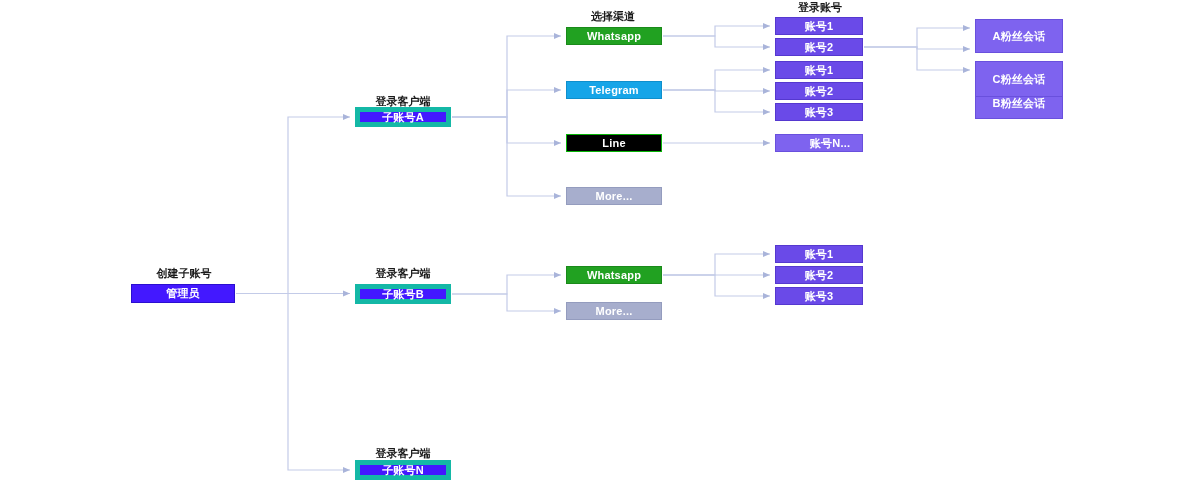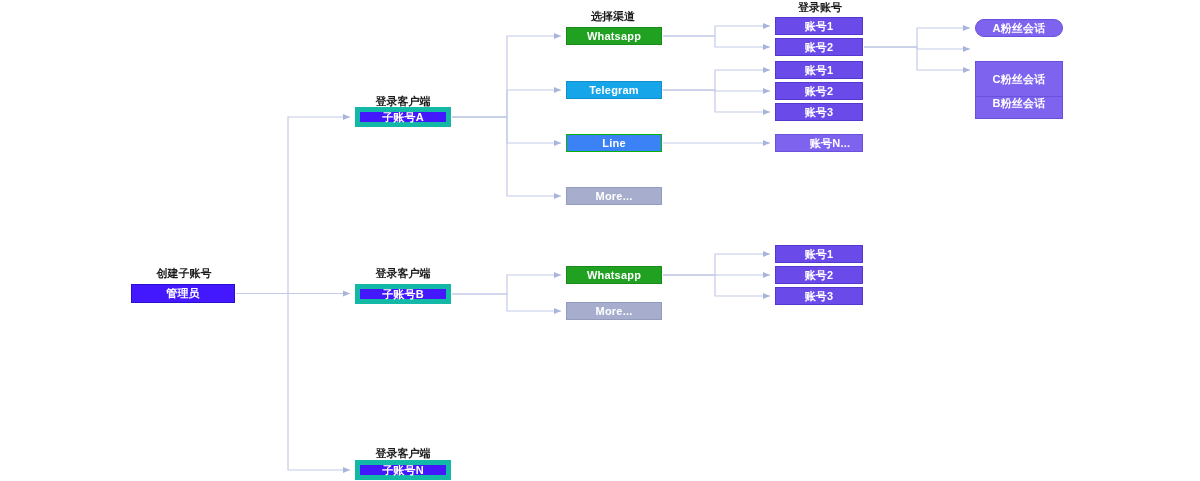--- a/index.html
+++ b/index.html
@@ -48,21 +48,21 @@
   }
   .node-whatsapp {
     background: #21a121;
     border: 1px solid #1a8a1a;
   }
   .node-telegram {
     background: #16a5e8;
     border: 1px solid #0f8fcc;
   }
   .node-line {
-    background: #3b82f6;
+    background: #000000;
     border: 1px solid #06b406;
   }
   .node-more {
     background: #a7aecd;
     border: 1px solid #949cbe;
     color: #ffffff;
     text-align: right;
   }
   .node-account {
     background: #6a4ae8;
@@ -160,17 +160,17 @@
   <div class="node node-account" style="left:775px; top:61px; width:88px; height:18px;">账号1</div>
   <div class="node node-account" style="left:775px; top:82px; width:88px; height:18px;">账号2</div>
   <div class="node node-account" style="left:775px; top:103px; width:88px; height:18px;">账号3</div>
 
   <div class="node node-accountlight" style="left:775px; top:134px; width:88px; height:18px;">账号N...</div>
 
   <div class="node node-account" style="left:775px; top:245px; width:88px; height:18px;">账号1</div>
   <div class="node node-account" style="left:775px; top:266px; width:88px; height:18px;">账号2</div>
   <div class="node node-account" style="left:775px; top:287px; width:88px; height:18px;">账号3</div>
 
-  <div class="node node-session" style="left:975px; top:19px; width:88px; height:18px;border-radius:9px;">A粉丝会话</div>
+  <div class="node node-session" style="left:975px; top:19px; width:88px; height:34px;">A粉丝会话</div>
   <div class="node node-session" style="left:975px; top:40px; width:88px; height:31px;margin-top:48px;">B粉丝会话</div>
   <div class="node node-session" style="left:975px; top:61px; width:88px; height:36px;">C粉丝会话</div>
 
 </div>
 
 </body></html>

